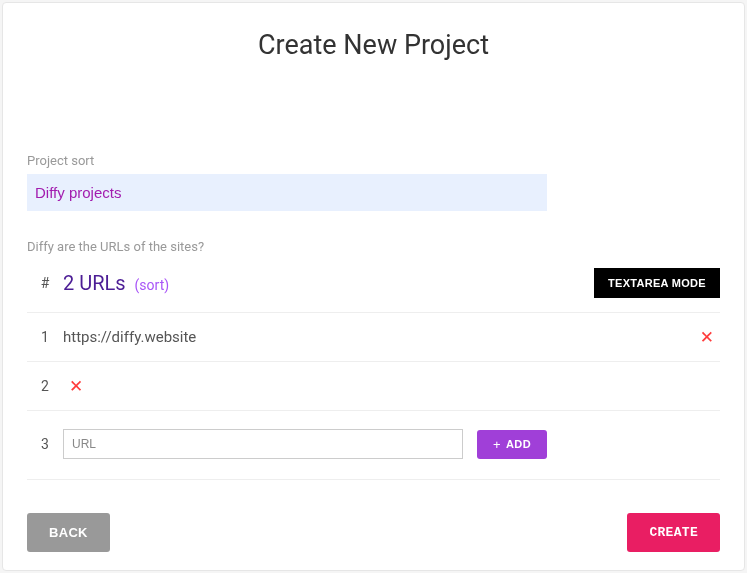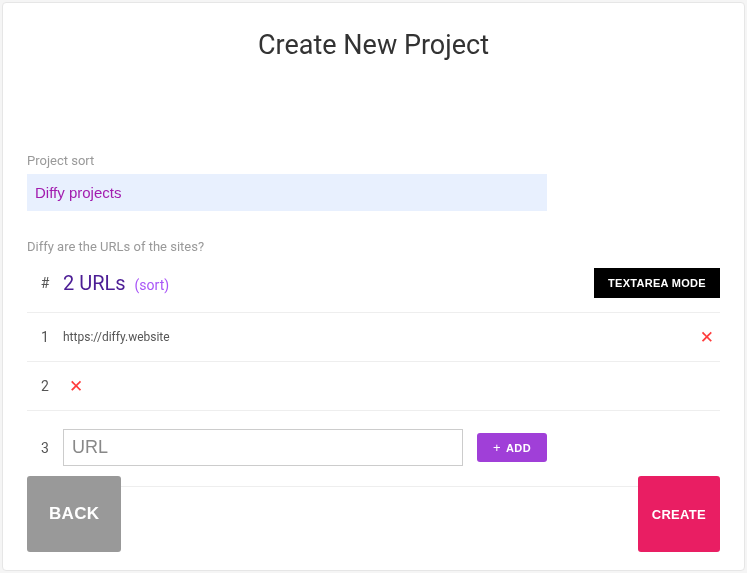--- a/index.html
+++ b/index.html
@@ -10,30 +10,30 @@
     .field-label { color: #999; font-size: 13px; margin-top: 92px; }
     .text-input { width: 520px; border: none; background: #e8f0fe; padding: 10px 8px; font-size: 15px; color: #a21caf; margin-top: 6px; outline: none; }
     .q-label { color: #999; font-size: 13px; margin-top: 28px; }
     .header-row { display: flex; align-items: center; margin-top: 14px; padding: 0 0 14px 0; border-bottom: 1px solid #eee; }
     .col-num { width: 36px; text-align: center; color: #555; font-size: 14px; }
     .col-count { color: #4c1d95; font-size: 20px; }
     .sort-link { color: #a855f7; font-size: 14px; margin-left: 5px; cursor: pointer; }
     .spacer { flex: 1; }
     .btn-textarea { background: #000000; color: #fff; border: none; border-radius: 0; padding: 9px 14px; font-size: 11px; font-weight: 700; letter-spacing: 0.3px; cursor: pointer; }
     .url-row { display: flex; align-items: center; padding: 14px 0; border-bottom: 1px solid #eee; }
-    .url-text { color: #555; font-size: 12px; flex: 1; }
+    .url-text { color: #555; font-size: 15px; flex: 1; }
     .delete-icon { color: #ff3b3b; font-size: 17px; cursor: pointer; padding: 0 6px; font-weight: 300; }
     .add-row { display: flex; align-items: center; padding: 18px 0 20px 0; border-bottom: 1px solid #eee; }
-    .url-input { width: 400px; border: 1px solid #ccc; padding: 7px 8px; font-size: 18px; color: #333; outline: none; }
+    .url-input { width: 400px; border: 1px solid #ccc; padding: 7px 8px; font-size: 12px; color: #333; outline: none; }
     .url-input::placeholder { color: #888; }
     .btn-add { margin-left: 14px; background: #a03fd8; color: #fff; border: none; border-radius: 3px; padding: 7px 16px; font-size: 11px; font-weight: 600; letter-spacing: 0.4px; cursor: pointer; display: inline-flex; align-items: center; }
     .btn-add .plus { font-size: 13px; margin-right: 5px; font-weight: 400; }
     .footer { position: absolute; bottom: 18px; left: 24px; right: 24px; display: flex; justify-content: space-between; }
-    .btn-back { background: #999; color: #fff; border: none; border-radius: 3px; padding: 28px 22px; font-size: 17px; font-weight: 600; letter-spacing: 0.3px; cursor: pointer; }
-    .btn-create { background: #e91e63; color: #fff; border: none; border-radius: 3px; padding: 12px 14px; font-size: 13px; font-weight: 600; letter-spacing: 0.3px; cursor: pointer; }
+    .btn-back { background: #999; color: #fff; border: none; border-radius: 3px; padding: 12px 22px; font-size: 13px; font-weight: 600; letter-spacing: 0.3px; cursor: pointer; }
+    .btn-create { background: #e91e63; color: #fff; border: none; border-radius: 3px; padding: 12px 22px; font-size: 13px; font-weight: 600; letter-spacing: 0.3px; cursor: pointer; font-family: Liberation Mono, monospace; }
   </style>
 </head>
 <body>
 
 <div class="card">
   <h1 class="title">Create New Project</h1>
   <div class="content">
     <div class="field-label">Project sort</div>
     <input class="text-input" type="text" value="Diffy projects" style="">
 

